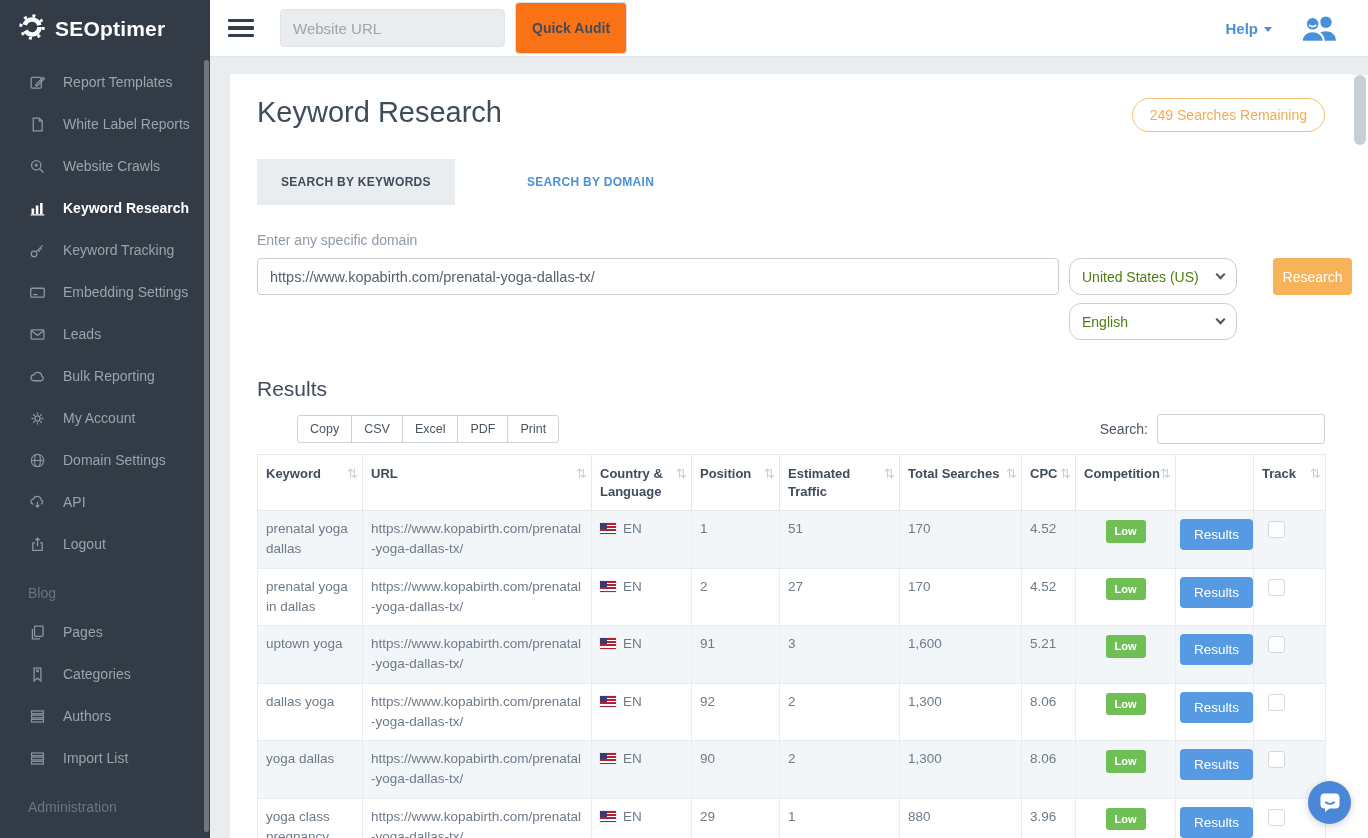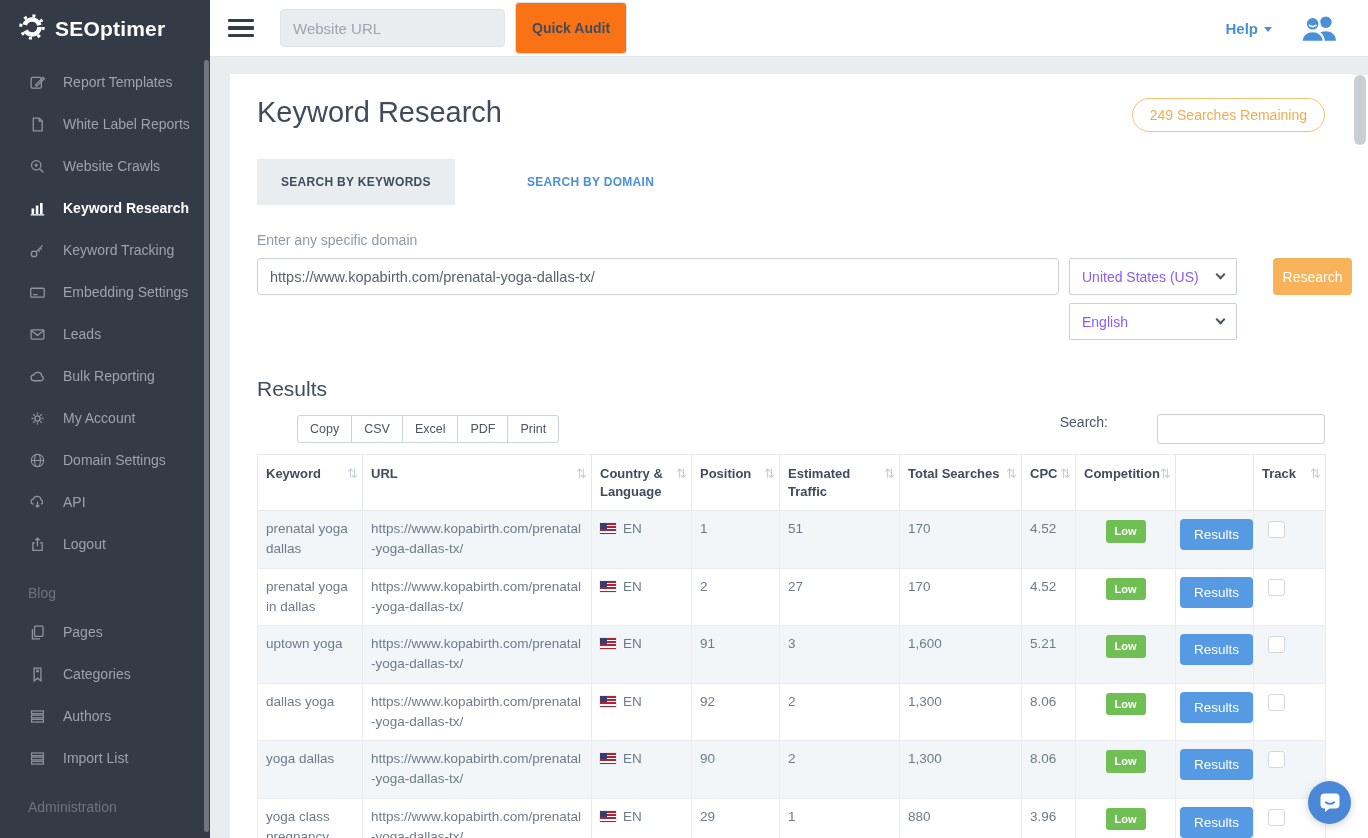--- a/index.html
+++ b/index.html
@@ -44,31 +44,31 @@
 .badge-searches{border:1px solid #f6c170;color:var(--orange);border-radius:18px;padding:8px 17px;font-size:14px;margin-top:2px;white-space:nowrap;}
 
 .tabs{margin-top:27px;display:flex;gap:48px;}
 .tab{padding:16px 24px;font-size:12px;font-weight:700;letter-spacing:.3px;cursor:pointer;}
 .tab.active{background:var(--content-bg);color:#3f4c5c;}
 .tab.inactive{color:var(--accent-blue);}
 
 .form-label{margin-top:27px;font-size:14px;color:#8e9aa7;}
 .form-grid{display:grid;grid-template-columns:802px 168px 79px;column-gap:10px;row-gap:8px;margin-top:10px;align-items:start;}
 .domain-input{grid-column:1;grid-row:1;height:37px;border:1px solid #c8cfd6;border-radius:4px;padding:0 12px;font-size:14.5px;color:#55616d;width:100%;}
-.select{height:37px;border:1px solid #c8cfd6;border-radius:2px;background:#fff;display:flex;align-items:center;justify-content:space-between;padding:0 12px;font-size:14px;color:#8b5cf6;cursor:pointer;}
+.select{height:37px;border:1px solid #c8cfd6;border-radius:12px;background:#fff;display:flex;align-items:center;justify-content:space-between;padding:0 12px;font-size:14px;color:#4d7c0f;cursor:pointer;}
 .chev{width:7px;height:7px;border-right:2px solid #4a5560;border-bottom:2px solid #4a5560;transform:rotate(45deg);margin-top:-4px;}
 .btn-research{grid-column:3;grid-row:1;height:37px;background:var(--research-orange);border:none;border-radius:4px;color:#fff;font-size:14px;cursor:pointer;width:79px;margin-left:26px;}
 
 .results-heading{margin-top:37px;font-size:21px;font-weight:400;color:#3f4c5c;}
 .toolbar{margin-top:13px;display:flex;justify-content:space-between;align-items:center;}
 .btn-group{display:inline-flex;padding-left:40px;}
 .btn-export{padding:6px 12px;font-size:12.5px;color:#4a5663;background:#fff;border:1px solid #ccd3d9;margin-left:-1px;cursor:pointer;}
 .btn-export:first-child{border-radius:3px 0 0 3px;margin-left:0;}
 .btn-export:last-child{border-radius:0 3px 3px 0;}
-.search-wrap{display:flex;align-items:flex-start;gap:40px;}
+.search-wrap{display:flex;align-items:center;}
 .search-label{font-size:14px;color:#4a5663;margin-right:9px;}
 .search-input{width:168px;height:30px;border:1px solid #c9d0d6;border-radius:3px;padding:0 8px;font-size:13px;color:#55616d;}
 
 
 table{margin-top:10px;border-collapse:collapse;table-layout:fixed;width:1068px;}
 th{position:relative;border:1px solid #e4e9ed;padding:10px 20px 10px 8px;font-size:13px;color:#3f4c5c;text-align:left;vertical-align:top;height:56px;font-weight:700;line-height:1.35;cursor:pointer;background:#fff;}
 .sort{position:absolute;right:4px;top:10px;color:#c6cfd6;font-size:13px;font-weight:400;}
 td{border:1px solid #e9edf0;padding:8px;font-size:13.5px;color:#6d7b89;vertical-align:top;line-height:1.5;background:#fff;}
 tbody tr:nth-child(odd) td{background:#f3f6f9;}
 .c-url{word-break:break-all;}

